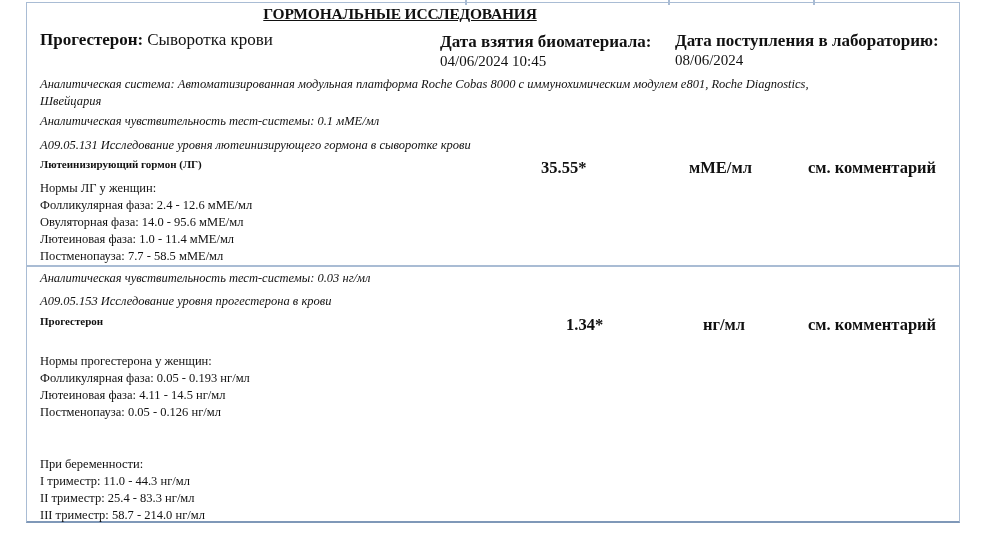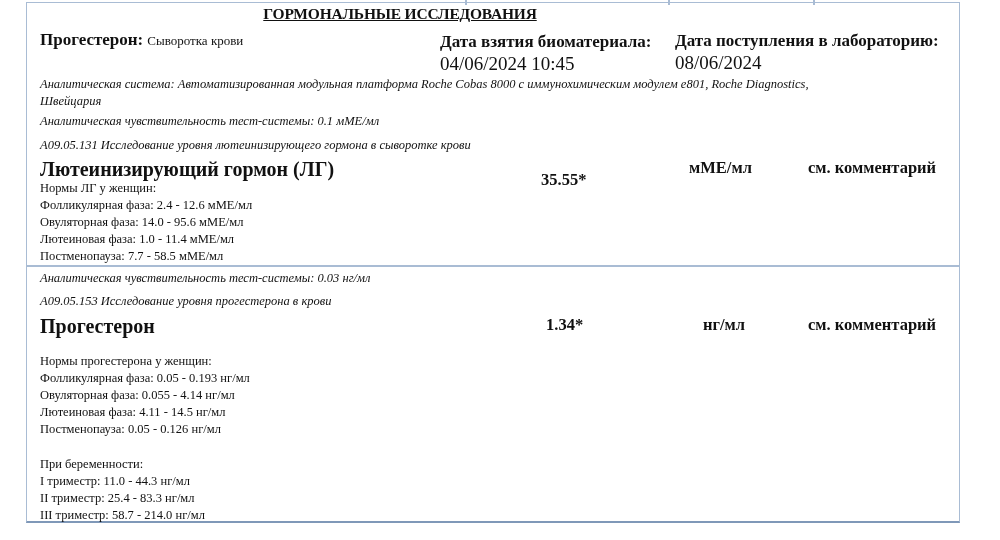--- a/index.html
+++ b/index.html
@@ -6,24 +6,24 @@
     body { width: 1000px; height: 540px; position: relative; overflow: hidden;
            font-family: "Liberation Serif", "DejaVu Serif", serif; color: #111; }
     .frame { position: absolute; left: 26px; top: 2px; width: 934px; height: 521px;
              border-left: 1.5px solid #a9bcd4; border-right: 1.5px solid #a9bcd4;
              border-top: 1.5px solid #a9bcd4; border-bottom: 2px solid #7f98b8; box-sizing: border-box; }
     .top-divider { position: absolute; top: -8px; width: 1.5px; height: 10px; background: #a9bcd4; }
     .abs { position: absolute; white-space: nowrap; }
     .title { left: 0; width: 800px; top: 5px; text-align: center; font-weight: bold;
              font-size: 15.5px; text-decoration: underline; letter-spacing: -0.2px; }
     .h-label { font-size: 17px; font-weight: bold; }
-    .h-value { font-size: 13px; font-weight: normal; }
-    .date-val { font-size: 19px; text-align: center; }
+    .h-value { font-size: 17px; font-weight: normal; }
+    .date-val { font-size: 15px; text-align: center; }
     .italic { font-style: italic; font-size: 12.5px; }
-    .test-name { font-size: 20px; font-weight: bold; }
+    .test-name { font-size: 11px; font-weight: bold; }
     .result { font-size: 16.5px; font-weight: bold; }
     .norm { font-size: 12.5px; line-height: 17px; }
     .sep { position: absolute; left: 26px; width: 934px; top: 265px; height: 1.5px; background: #a9bcd4; }
   </style>
 </head>
 <body>
 
 <div class="frame">
   <div class="top-divider" style="left:438px"></div>
   <div class="top-divider" style="left:641px"></div>
@@ -42,45 +42,44 @@
 
 <div class="abs h-label" style="left:675px; top:31px;">Дата поступления в лабораторию:</div>
 <div class="abs date-val" style="left:675px; top:52px;">08/06/2024</div>
 
 <div class="abs italic" style="left:40px; top:77px;">Аналитическая система: Автоматизированная модульная платформа Roche Cobas 8000 с иммунохимическим модулем e801, Roche Diagnostics,</div>
 <div class="abs italic" style="left:40px; top:94px;">Швейцария</div>
 
 <div class="abs italic" style="left:40px; top:114px;">Аналитическая чувствительность тест-системы: 0.1 мМЕ/мл</div>
 <div class="abs italic" style="left:40px; top:138px;">A09.05.131 Исследование уровня лютеинизирующего гормона в сыворотке крови</div>
 <div class="abs test-name" style="left:40px; top:158px;">Лютеинизирующий гормон (ЛГ)</div>
-<div class="abs result" style="left:541px; top:158px;margin-top:12px;">35.55*</div>
+<div class="abs result" style="left:541px; top:158px;">35.55*</div>
 <div class="abs result" style="left:689px; top:158px;text-align:right;">мМЕ/мл</div>
 <div class="abs result" style="left:808px; top:158px;">см. комментарий</div>
 
 <div class="abs norm" style="left:40px; top:180px;">
   <div>Нормы ЛГ у женщин:</div>
   <div>Фолликулярная фаза: 2.4 - 12.6 мМЕ/мл</div>
   <div>Овуляторная фаза: 14.0 - 95.6 мМЕ/мл</div>
   <div>Лютеиновая фаза: 1.0 - 11.4 мМЕ/мл</div>
   <div>Постменопауза: 7.7 - 58.5 мМЕ/мл</div>
 </div>
 
 <div class="sep"></div>
 
 <div class="abs italic" style="left:40px; top:271px;">Аналитическая чувствительность тест-системы: 0.03 нг/мл</div>
 <div class="abs italic" style="left:40px; top:294px;">A09.05.153 Исследование уровня прогестерона в крови</div>
 <div class="abs test-name" style="left:40px; top:315px;">Прогестерон</div>
-<div class="abs result" style="left:546px; top:315px;">1.34*</div>
+<div class="abs result" style="left:566px; top:315px;">1.34*</div>
 <div class="abs result" style="left:703px; top:315px;">нг/мл</div>
 <div class="abs result" style="left:808px; top:315px;">см. комментарий</div>
 
 <div class="abs norm" style="left:40px; top:353px;">
   <div>Нормы прогестерона у женщин:</div>
   <div>Фолликулярная фаза: 0.05 - 0.193 нг/мл</div>
-  <div>Овуляторная фаза: 0.055 - 4.14 нг/мл</div>
   <div>Лютеиновая фаза: 4.11 - 14.5 нг/мл</div>
   <div>Постменопауза: 0.05 - 0.126 нг/мл</div>
 </div>
 
 <div class="abs norm" style="left:40px; top:456px;">
   <div>При беременности:</div>
   <div>I триместр: 11.0 - 44.3 нг/мл</div>
   <div>II триместр: 25.4 - 83.3 нг/мл</div>
   <div>III триместр: 58.7 - 214.0 нг/мл</div>
 </div>

